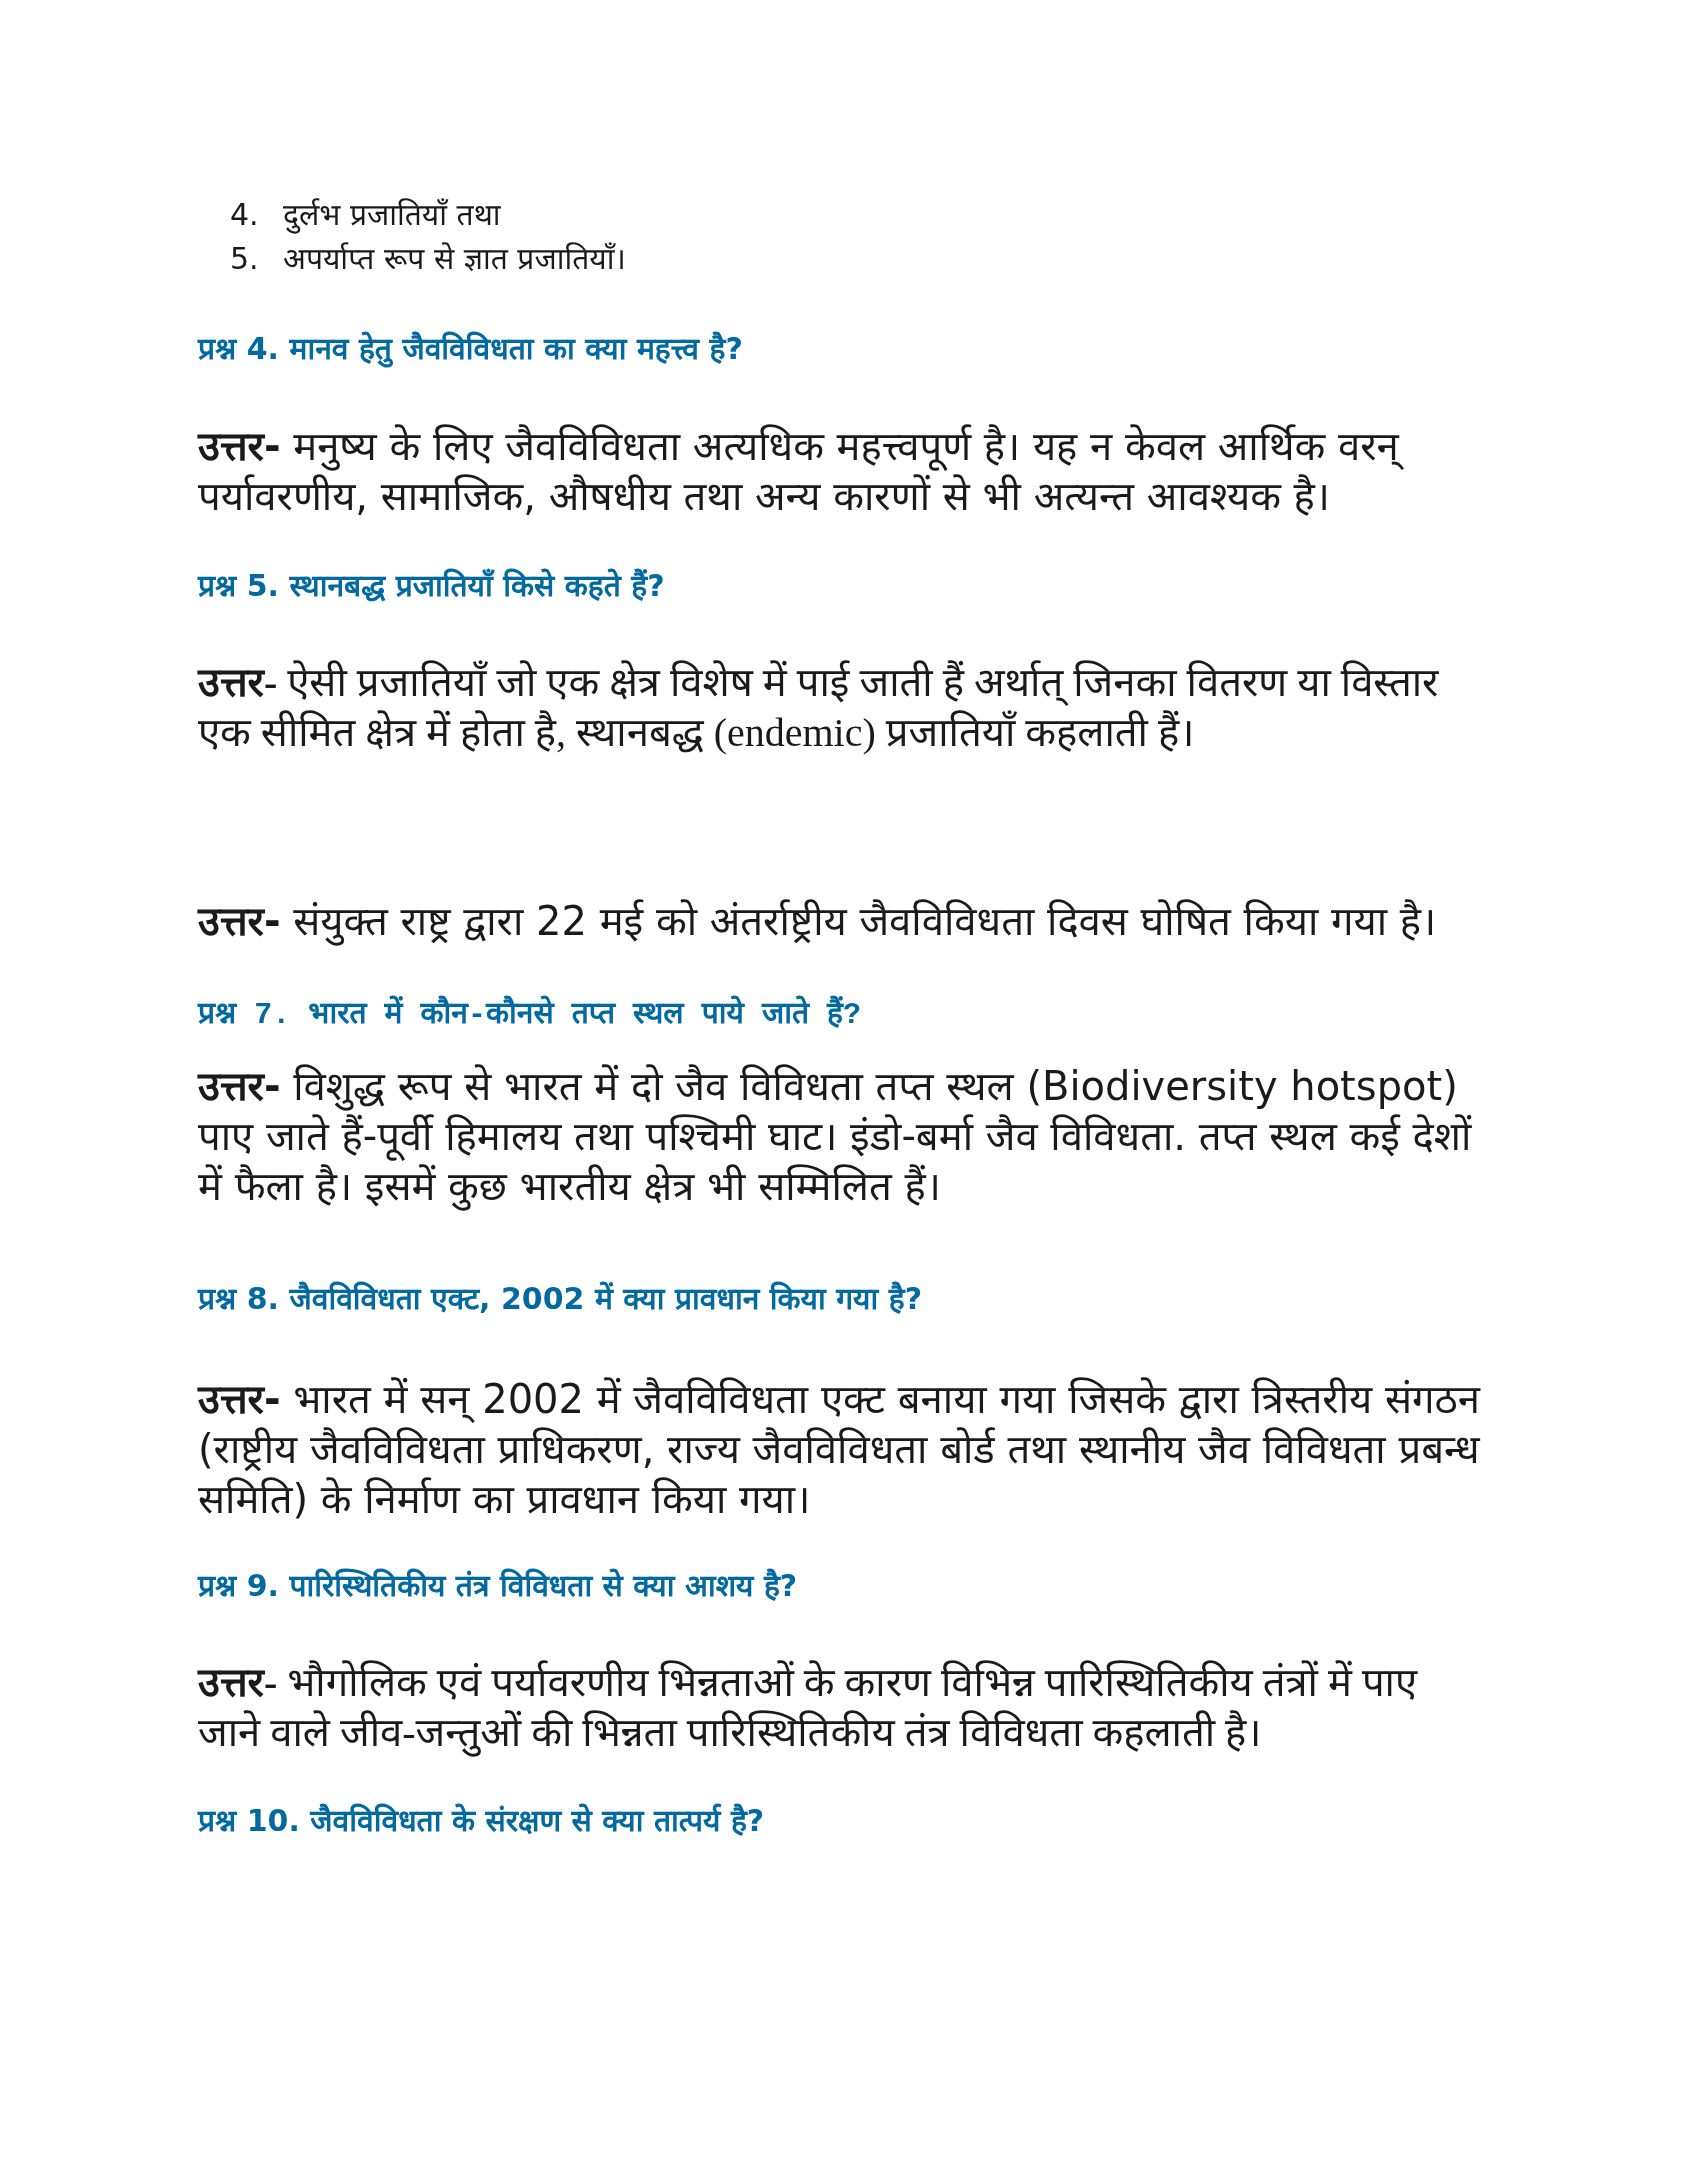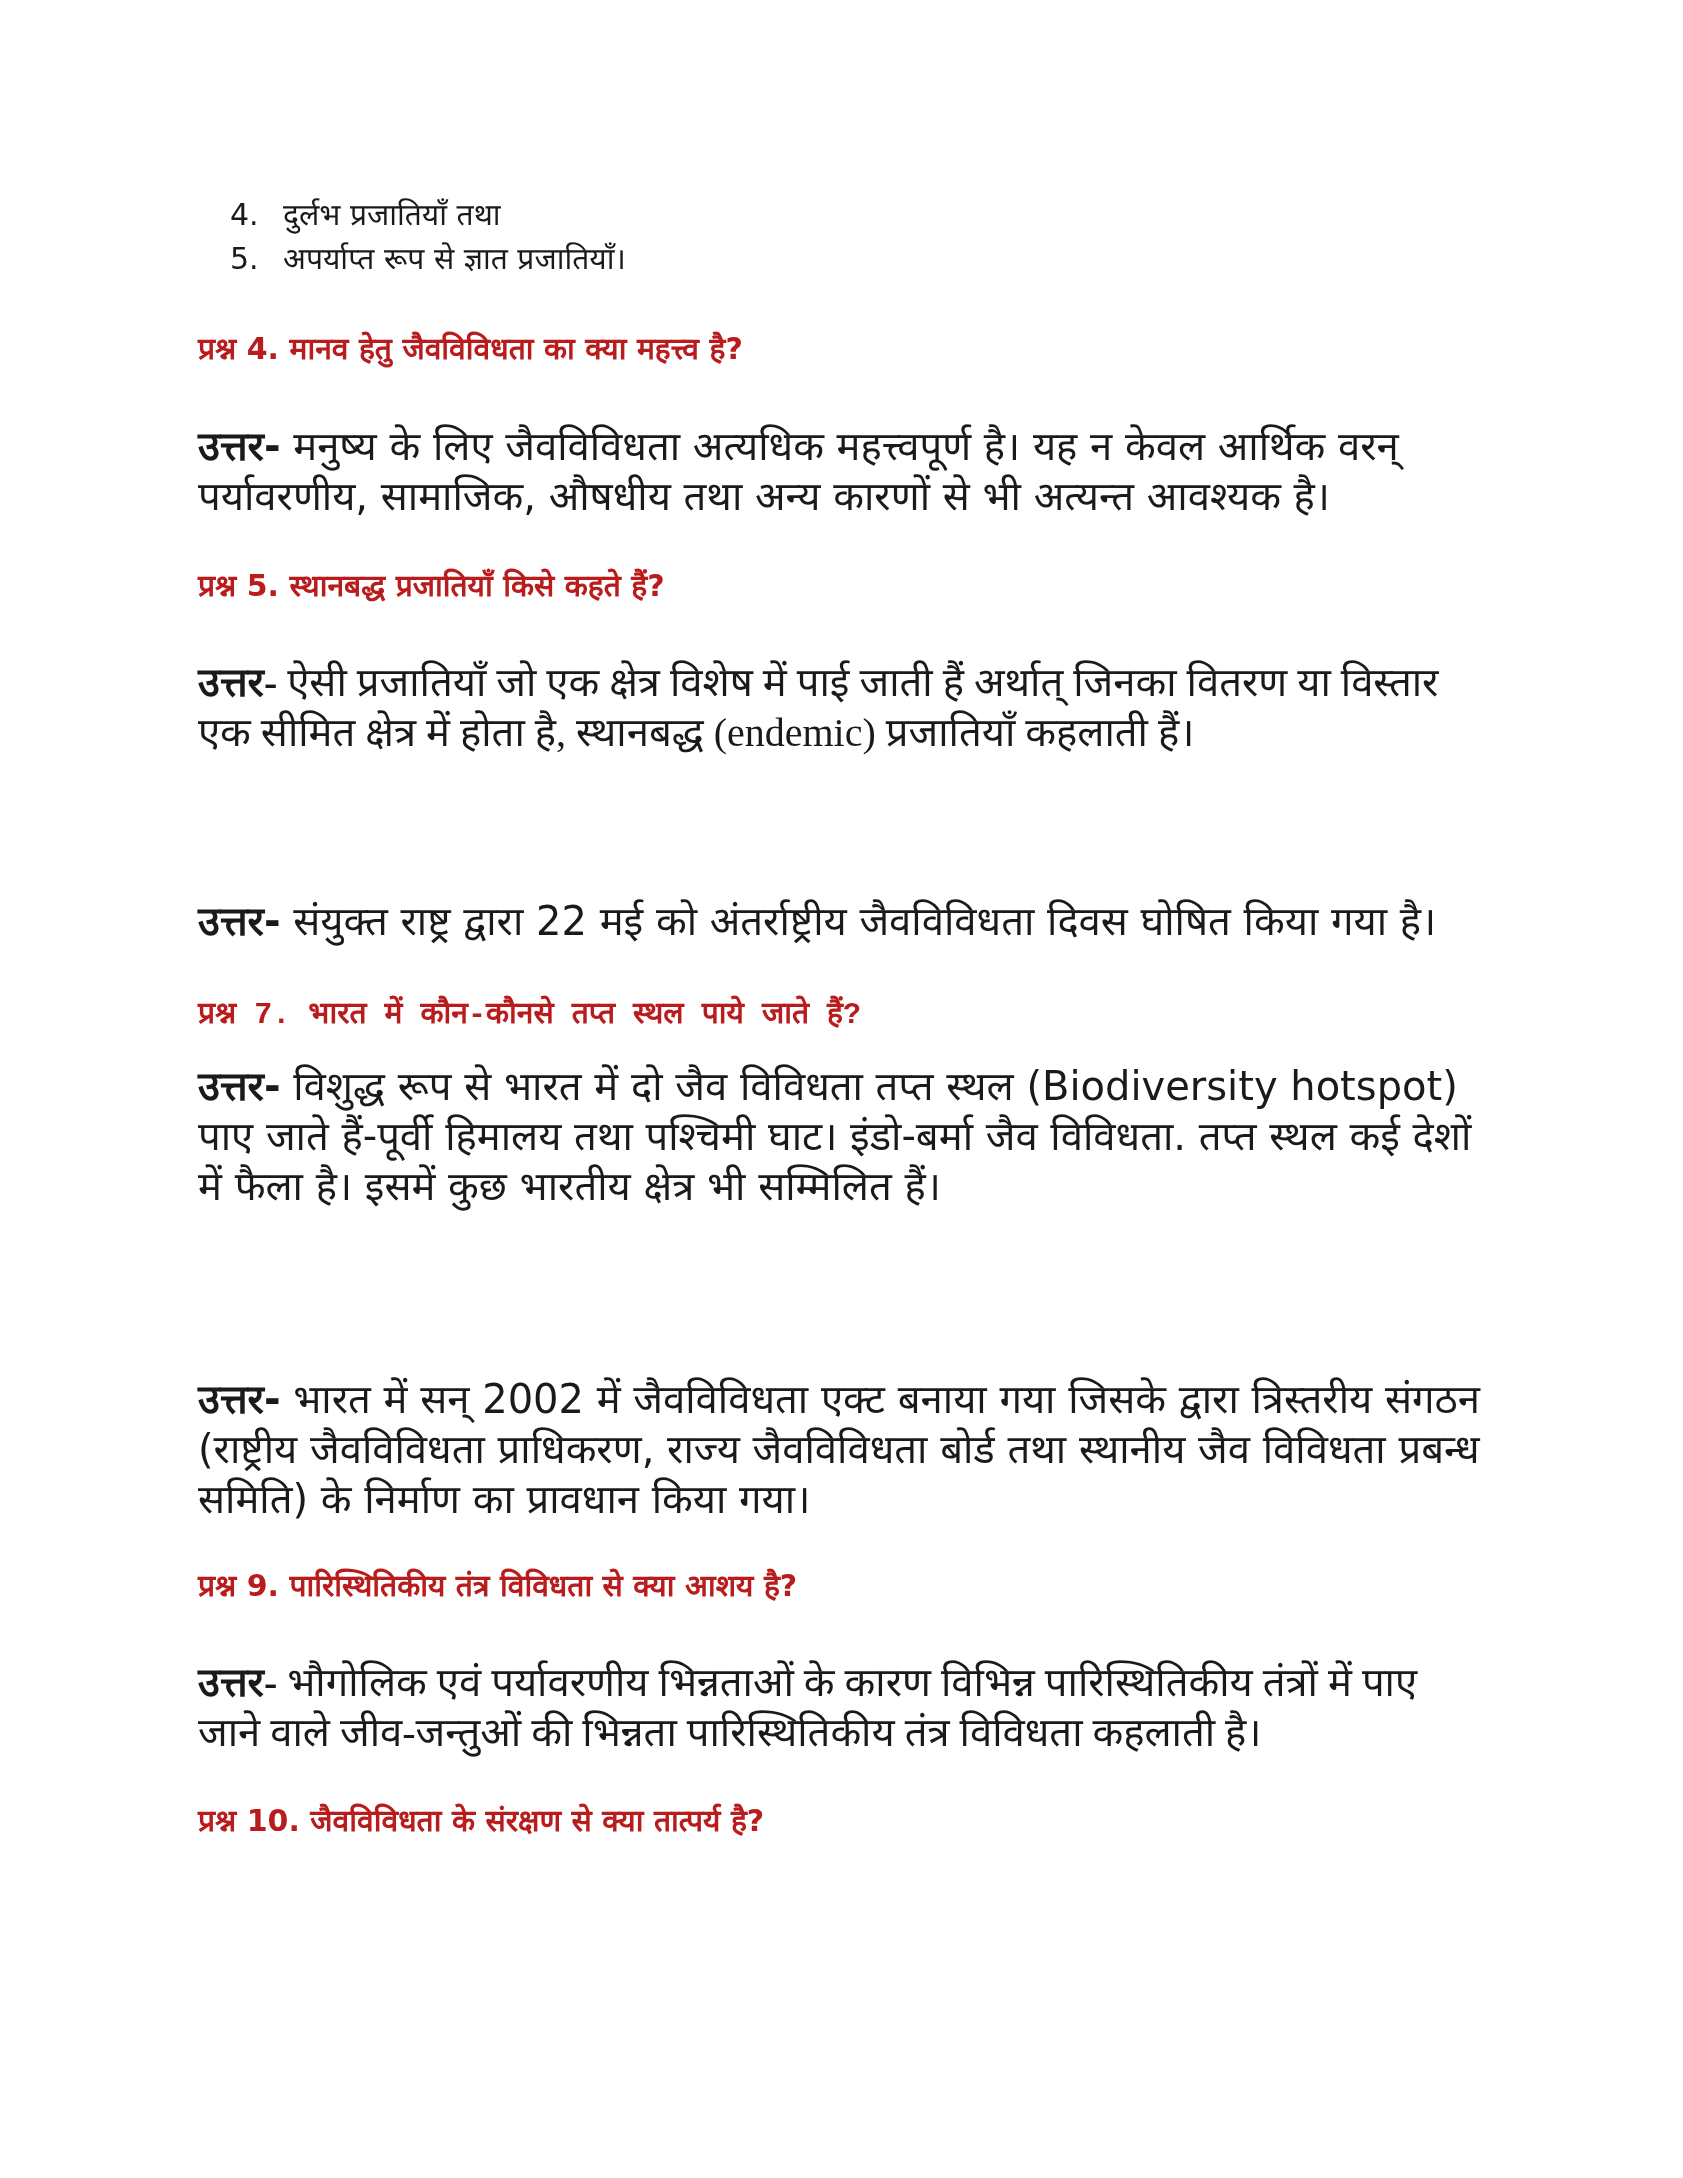--- a/index.html
+++ b/index.html
@@ -34,21 +34,21 @@
     }
     .list-num {
       width: 53px;
       flex: none;
     }
     .question {
       font-size: 30px;
       font-weight: bold;
       line-height: 44px;
       margin: 0;
-      color: #b91c1c;
+      color: #0369a1;
     }
     .answer {
       font-size: 40px;
       line-height: 50px;
       margin: 0;
     }
     .answer-label {
       font-weight: bold;
     }
     .q4 { position: absolute; top: 134px; }
@@ -86,20 +86,21 @@
   <p class="answer block a4"><span class="answer-label">उत्तर-</span><span> मनुष्य के लिए जैवविविधता अत्यधिक महत्त्वपूर्ण है। यह न केवल आर्थिक वरन् पर्यावरणीय, सामाजिक, औषधीय तथा अन्य कारणों से भी अत्यन्त आवश्यक है।</span></p>
 
   <h3 class="question block q5">प्रश्न 5. स्थानबद्ध प्रजातियाँ किसे कहते हैं?</h3>
   <p class="answer block a5"><span class="answer-label">उत्तर-</span><span> ऐसी प्रजातियाँ जो एक क्षेत्र विशेष में पाई जाती हैं अर्थात् जिनका वितरण या विस्तार एक सीमित क्षेत्र में होता है, स्थानबद्ध (endemic) प्रजातियाँ कहलाती हैं।</span></p>
 
   <p class="answer block a6"><span class="answer-label">उत्तर-</span><span> संयुक्त राष्ट्र द्वारा 22 मई को अंतर्राष्ट्रीय जैवविविधता दिवस घोषित किया गया है।</span></p>
 
   <h3 class="question block q7">प्रश्न 7. भारत में कौन-कौनसे तप्त स्थल पाये जाते हैं?</h3>
   <p class="answer block a7"><span class="answer-label">उत्तर-</span><span> विशुद्ध रूप से भारत में दो जैव विविधता तप्त स्थल (Biodiversity hotspot) पाए जाते हैं-पूर्वी हिमालय तथा पश्चिमी घाट। इंडो-बर्मा जैव विविधता. तप्त स्थल कई देशों में फैला है। इसमें कुछ भारतीय क्षेत्र भी सम्मिलित हैं।</span></p>
 
+  <h3 class="question block q8">प्रश्न 8. जैवविविधता एक्ट, 2002 में क्या प्रावधान किया गया है?</h3>
   <p class="answer block a8"><span class="answer-label">उत्तर-</span><span> भारत में सन् 2002 में जैवविविधता एक्ट बनाया गया जिसके द्वारा त्रिस्तरीय संगठन (राष्ट्रीय जैवविविधता प्राधिकरण, राज्य जैवविविधता बोर्ड तथा स्थानीय जैव विविधता प्रबन्ध समिति) के निर्माण का प्रावधान किया गया।</span></p>
 
   <h3 class="question block q9">प्रश्न 9. पारिस्थितिकीय तंत्र विविधता से क्या आशय है?</h3>
   <p class="answer block a9"><span class="answer-label">उत्तर-</span><span> भौगोलिक एवं पर्यावरणीय भिन्नताओं के कारण विभिन्न पारिस्थितिकीय तंत्रों में पाए जाने वाले जीव-जन्तुओं की भिन्नता पारिस्थितिकीय तंत्र विविधता कहलाती है।</span></p>
 
   <h3 class="question block q10">प्रश्न 10. जैवविविधता के संरक्षण से क्या तात्पर्य है?</h3>
 
 </div>
 
 

